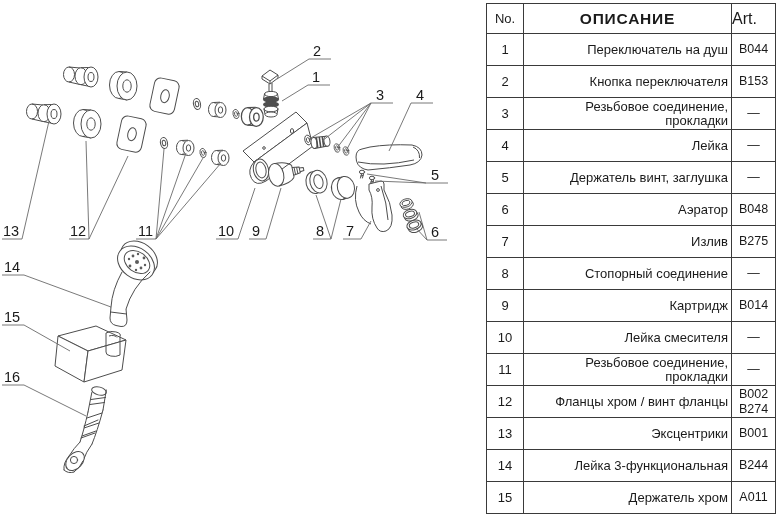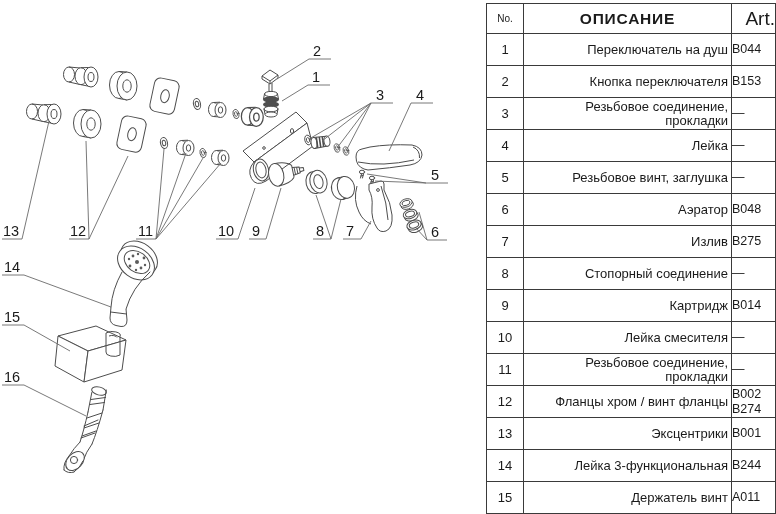--- a/index.html
+++ b/index.html
@@ -10,26 +10,26 @@
   .ln{stroke:#4d4d4d;stroke-width:1;fill:none;stroke-linecap:round;stroke-linejoin:round;}
   .lnw{stroke:#4d4d4d;stroke-width:1;fill:#fff;stroke-linejoin:round;}
   .leader{stroke:#6a6a6a;stroke-width:0.9;fill:none;}
   .callout{font-family:"Liberation Sans",sans-serif;font-size:14.5px;fill:#1a1a1a;}
   
   .table-wrap{position:absolute;left:486px;top:3px;width:289px;}
   table{border-collapse:collapse;width:100%;table-layout:fixed;}
   col.c-no{width:37px;} col.c-desc{width:208px;} col.c-art{width:44px;}
   th,td{border:1px solid #3a3a3a;height:29px;padding:0;overflow:hidden;}
   th{font-weight:normal;}
-  th.no{font-size:10px;}
+  th.no{font-size:13px;}
   th.desc{font-size:15.5px;letter-spacing:0.8px;text-align:center;font-weight:bold;}
-  th.art{font-size:19px;text-align:right;}
+  th.art{font-size:16px;text-align:left;}
   td.no{font-size:13px;text-align:center;}
   td.desc{font-size:13px;text-align:right;padding:1px 3px 1px 8px;line-height:1.05;}
-  td.art{font-size:12.5px;white-space:pre-line;line-height:1.15;}
+  td.art{font-size:12.5px;text-align:center;white-space:pre-line;line-height:1.15;}
 </style>
 </head>
 <body>
 
 <div id="stage">
 
   <svg id="diagram" width="483" height="514" viewBox="0 0 483 514" xmlns="http://www.w3.org/2000/svg">
     <defs>
       <g id="sring" class="ln">
           <ellipse rx="3.5" ry="5.5"></ellipse>
@@ -277,21 +277,21 @@
             <td class="desc">Резьбовое соединение, прокладки</td>
             <td class="art">—</td>
           </tr>
           <tr>
             <td class="no">4</td>
             <td class="desc">Лейка</td>
             <td class="art">—</td>
           </tr>
           <tr>
             <td class="no">5</td>
-            <td class="desc">Резьбовое винт, заглушка</td>
+            <td class="desc">Держатель винт, заглушка</td>
             <td class="art">—</td>
           </tr>
           <tr>
             <td class="no">6</td>
             <td class="desc">Аэратор</td>
             <td class="art">B048</td>
           </tr>
           <tr>
             <td class="no">7</td>
             <td class="desc">Излив</td>
@@ -328,21 +328,21 @@
             <td class="desc">Эксцентрики</td>
             <td class="art">B001</td>
           </tr>
           <tr>
             <td class="no">14</td>
             <td class="desc">Лейка 3-функциональная</td>
             <td class="art">B244</td>
           </tr>
           <tr>
             <td class="no">15</td>
-            <td class="desc">Держатель винт</td>
+            <td class="desc">Держатель хром</td>
             <td class="art">A011</td>
           </tr>
           <tr>
             <td class="no">16</td>
             <td class="desc">Шланг</td>
             <td class="art">B182</td>
           </tr>
         </tbody>
     </table>
   </div>

